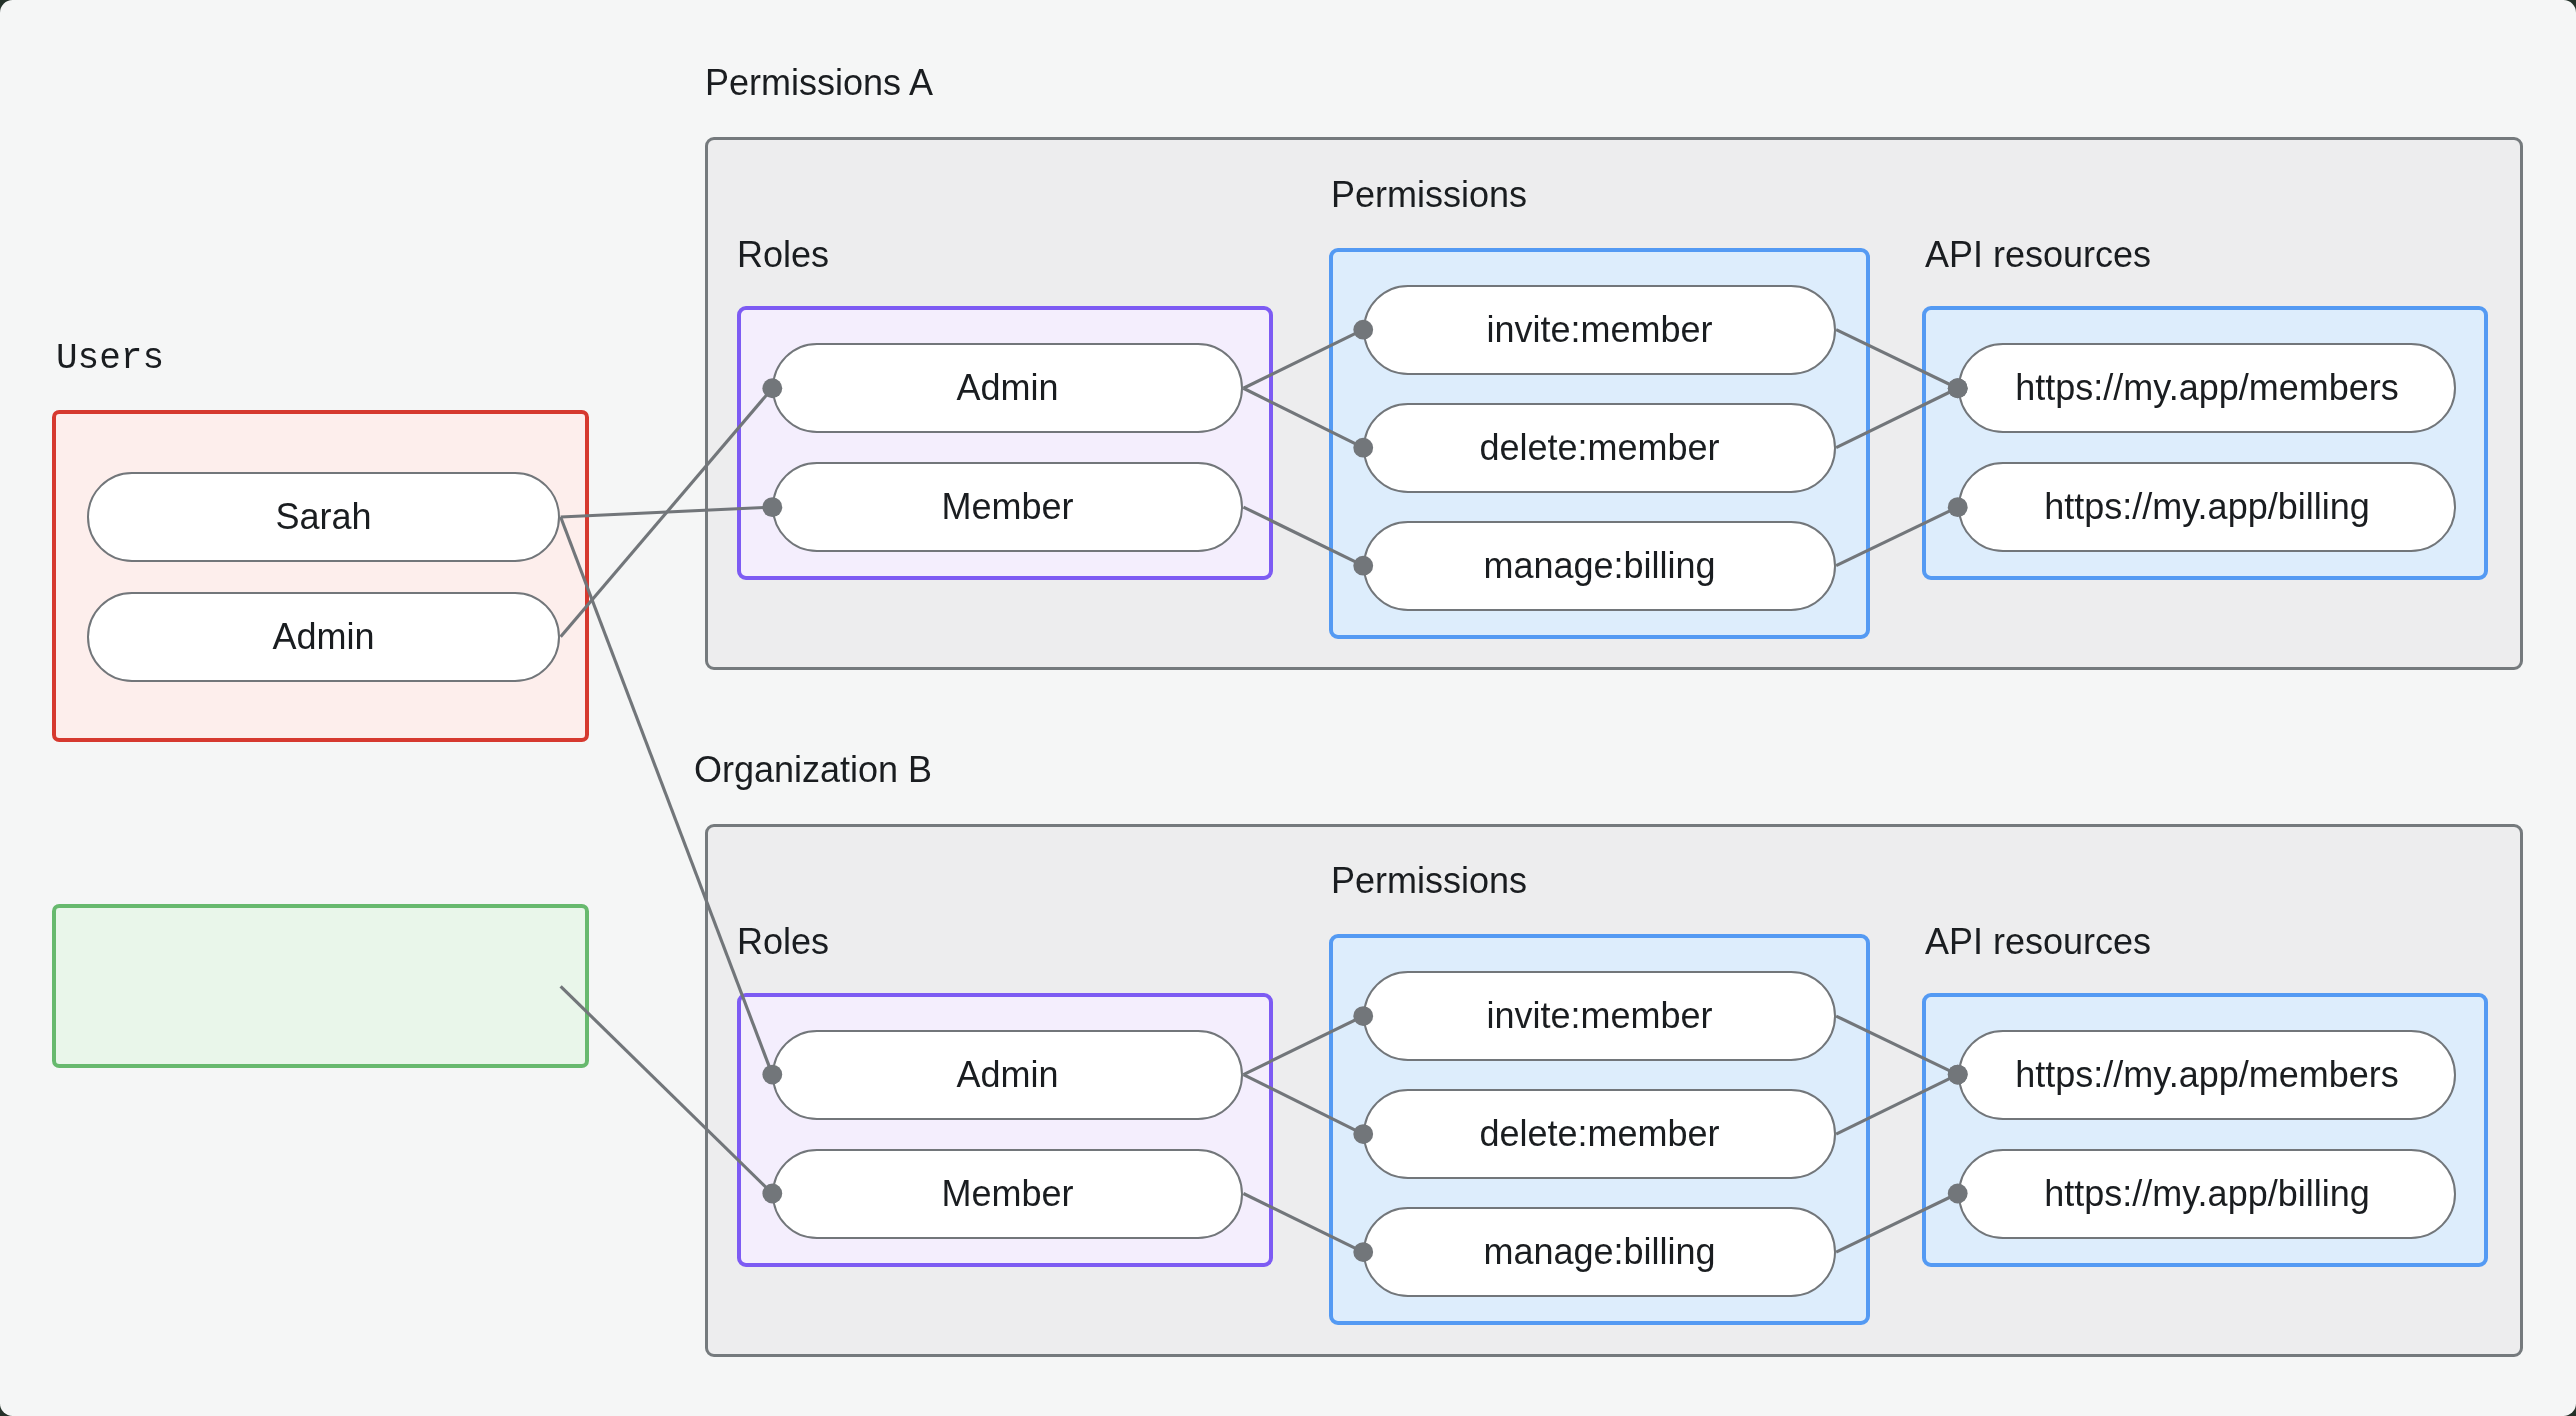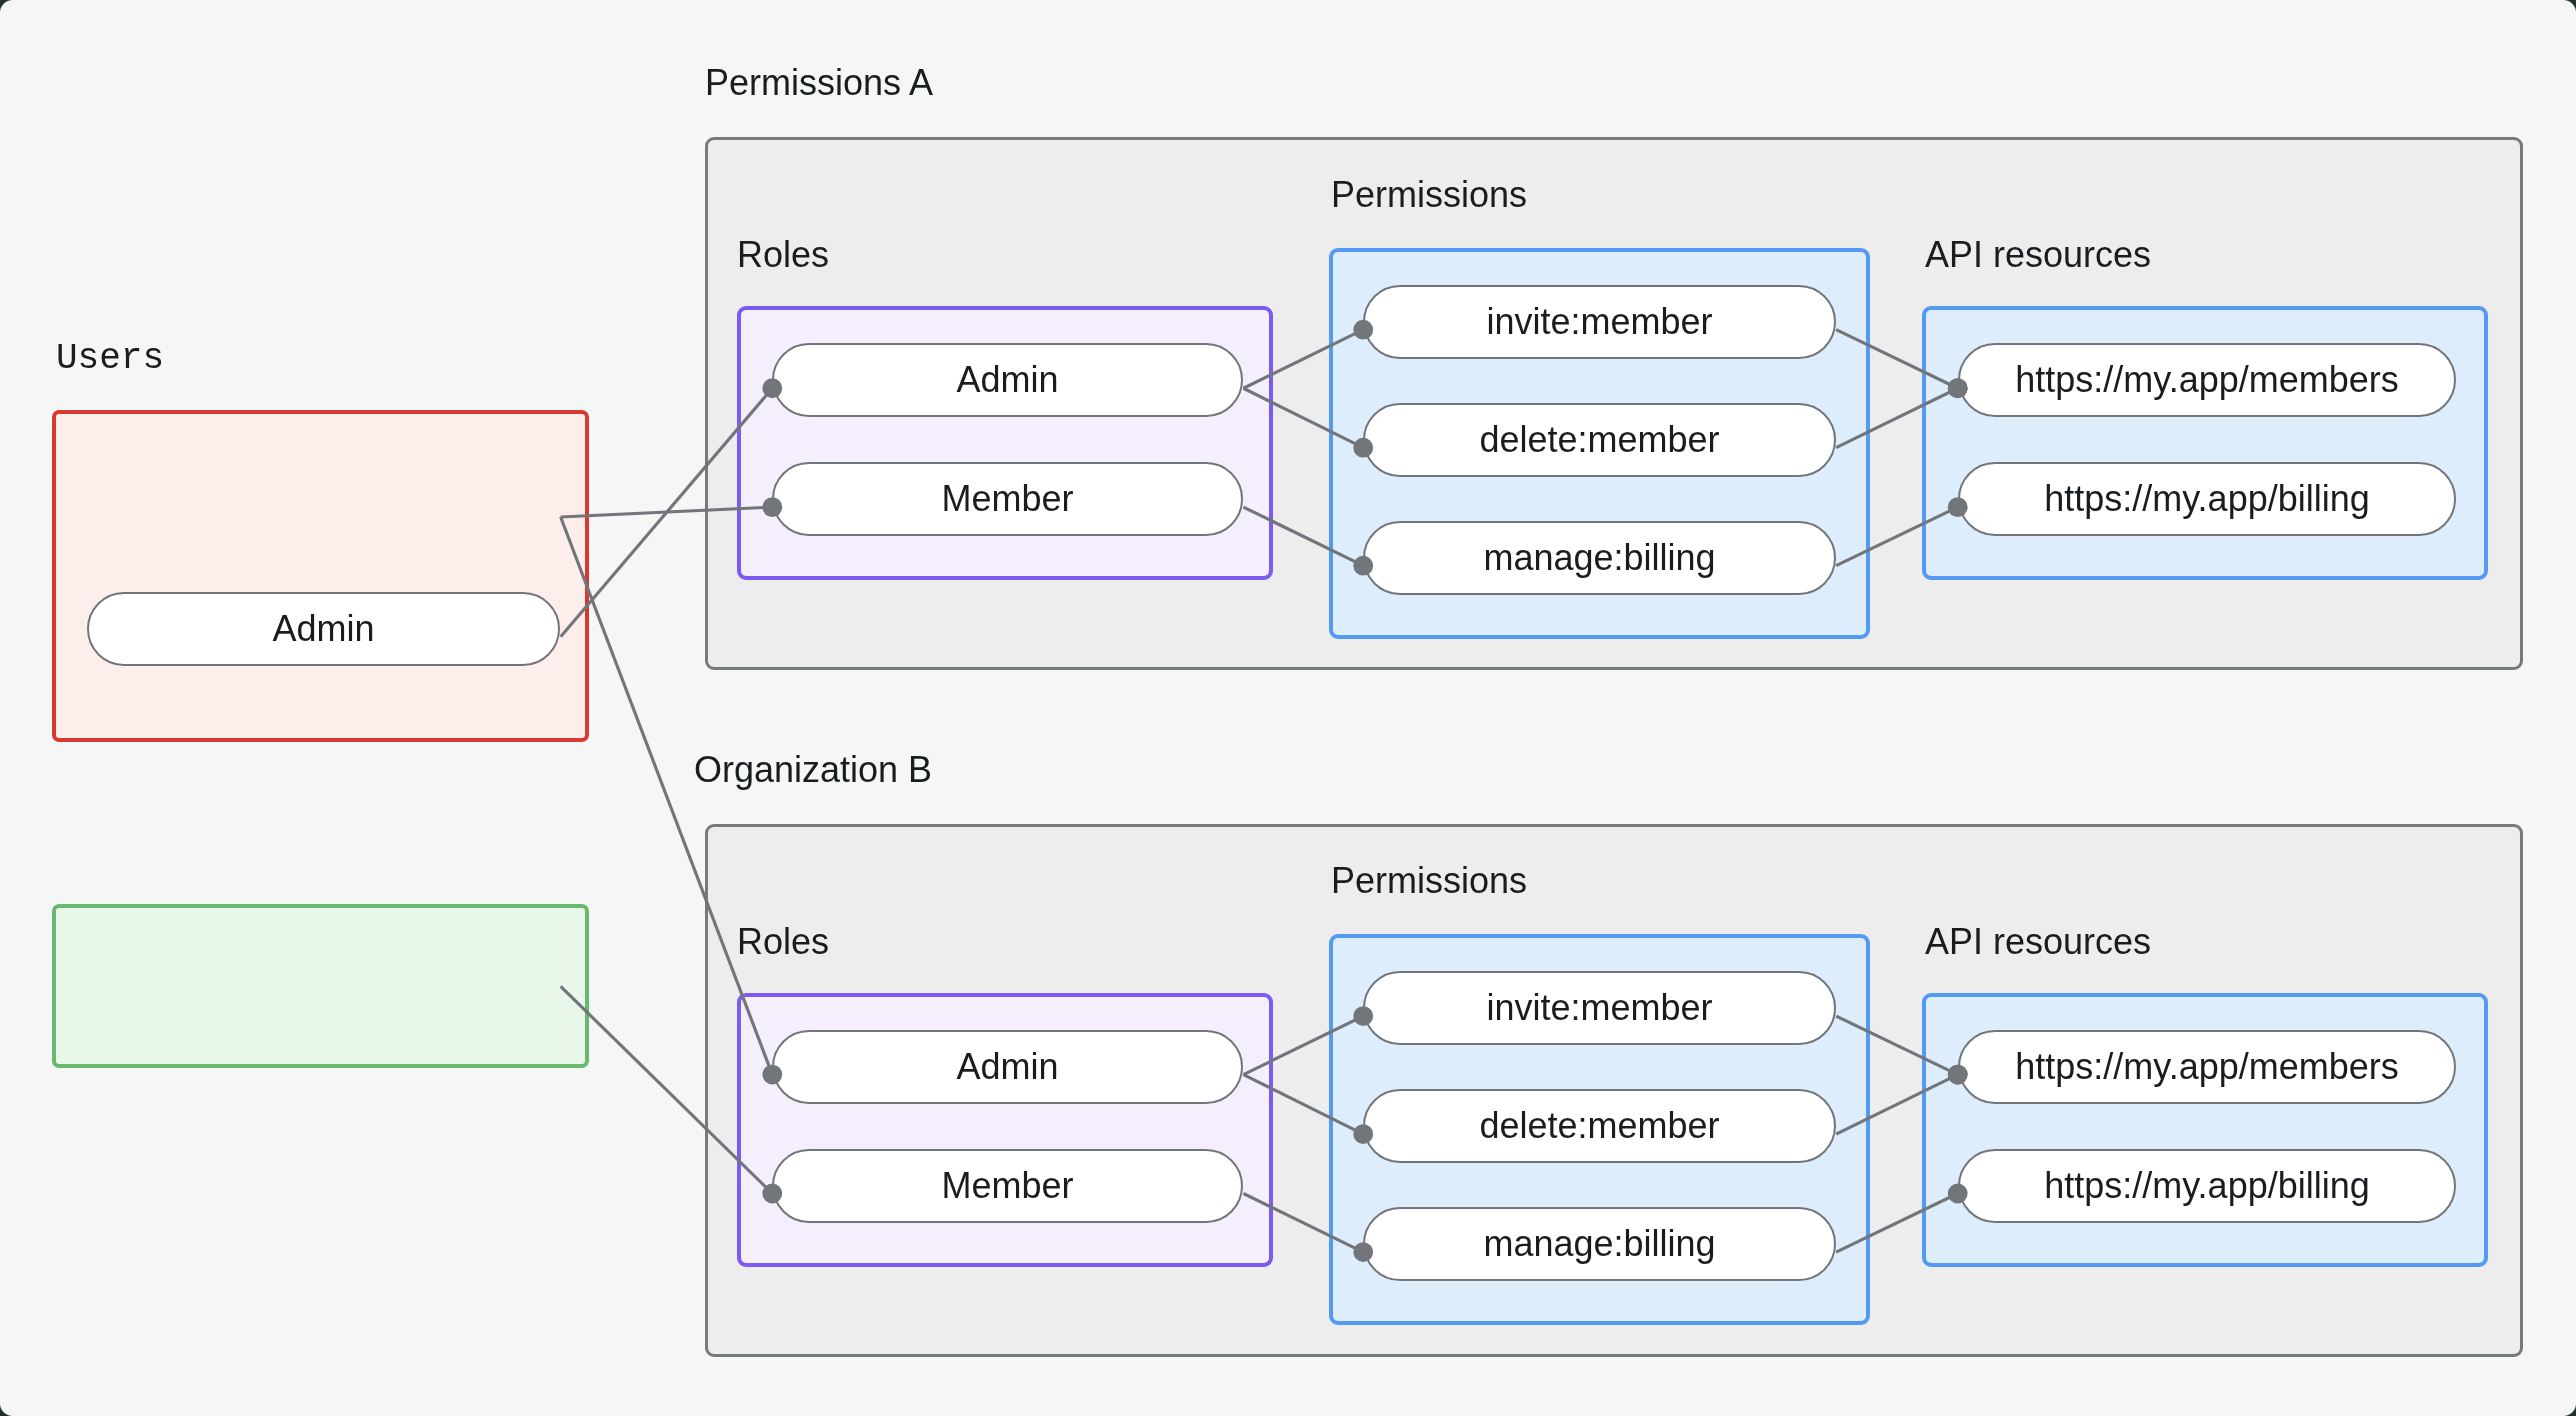--- a/index.html
+++ b/index.html
@@ -30,21 +30,21 @@
     border-radius: 9px;
     box-sizing: border-box;
   }
   .org-box    { border: 3.6px solid var(--org-border);   background: var(--org-fill); }
   .users-box  { border: 4.5px solid var(--users-border); background: var(--users-fill); border-radius: 7.2px; }
   .m2m-box    { border: 4.5px solid var(--m2m-border);   background: var(--m2m-fill);  border-radius: 7.2px; }
   .roles-box  { border: 4.5px solid var(--roles-border); background: var(--roles-fill); }
   .blue-box   { border: 4.5px solid var(--blue-border);  background: var(--blue-fill); }
   .pill {
     position: absolute;
-    height: 74px;
+    height: 90px;
     box-sizing: border-box;
     background: var(--node-fill, #ffffff);
     border: 2.7px solid var(--node-border, #72767a);
     border-radius: 45px;
     display: flex;
     align-items: center;
     justify-content: center;
     font-size: 36px;
     white-space: nowrap;
   }
@@ -54,20 +54,21 @@
     pointer-events: none;
   }
 </style>
 </head>
 <body>
 
 <div id="canvas">
 
   <div class="glabel" style="left:56px; top:340px;font-family:Liberation Mono, monospace;">Users</div>
   <div class="box users-box" style="left:52px; top:410px; width:537px; height:332px;"></div>
+  <div class="pill" style="left:87px; top:472px; width:473px;">Sarah</div>
   <div class="pill" style="left:87px; top:592px; width:473px;">Admin</div>
 
   <div class="box m2m-box" style="left:52px; top:904px; width:537px; height:164px;"></div>
 
   <div class="glabel" style="left:705px; top:64px;">Permissions A</div>
   <div class="box org-box" style="left:705px; top:137px; width:1818px; height:533px;"></div>
 
   <div class="glabel" style="left:737px; top:236px;">Roles</div>
   <div class="box roles-box" style="left:737px; top:306px; width:536px; height:274px;"></div>
   <div class="pill" style="left:772px; top:343px; width:471px;">Admin</div>

